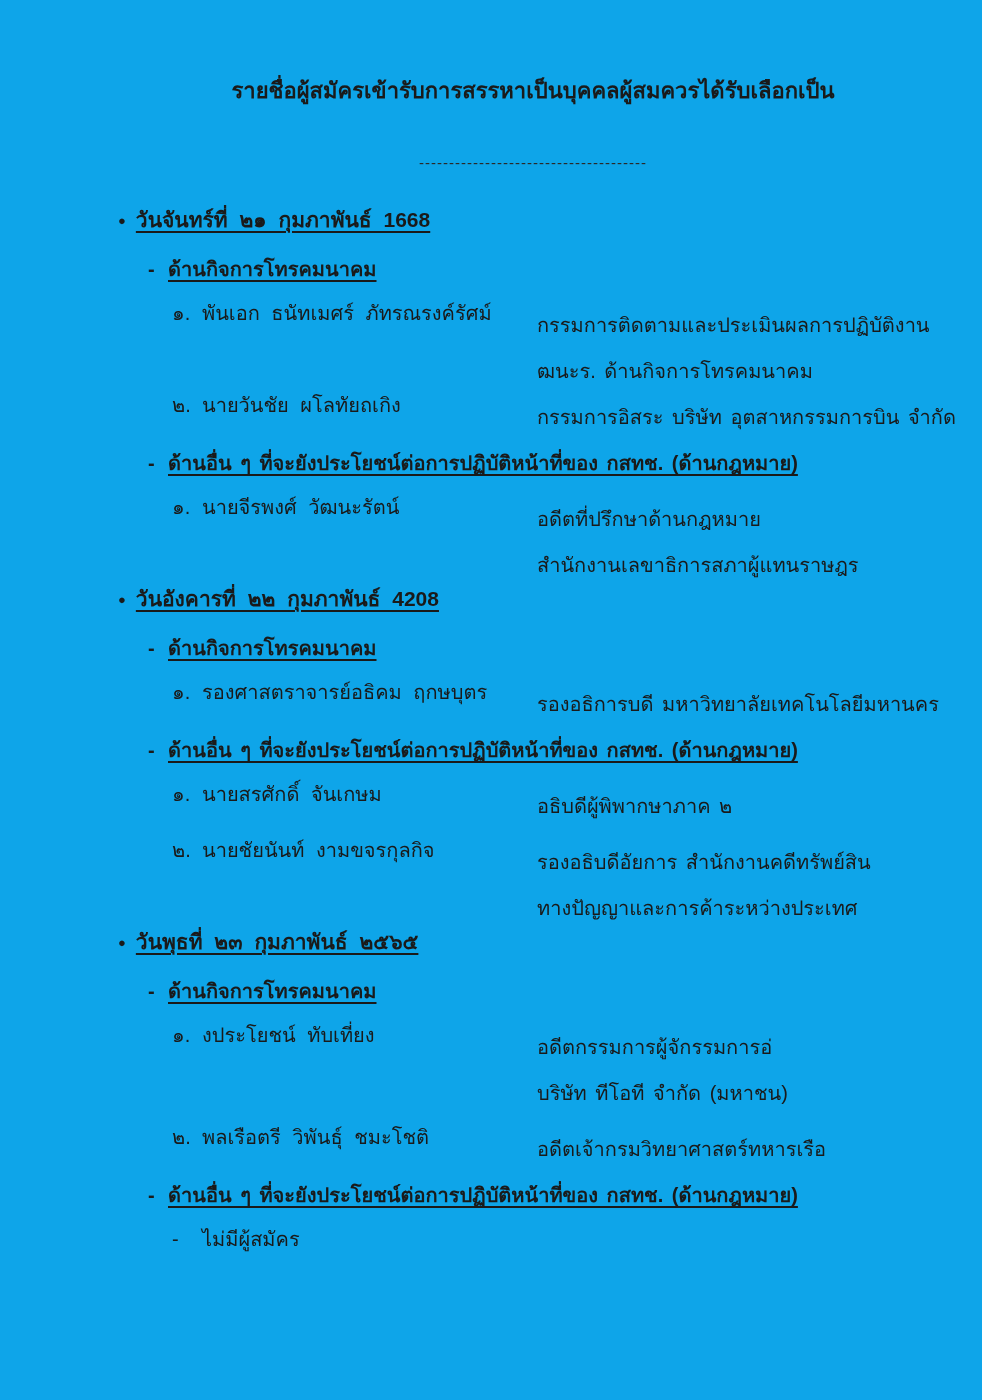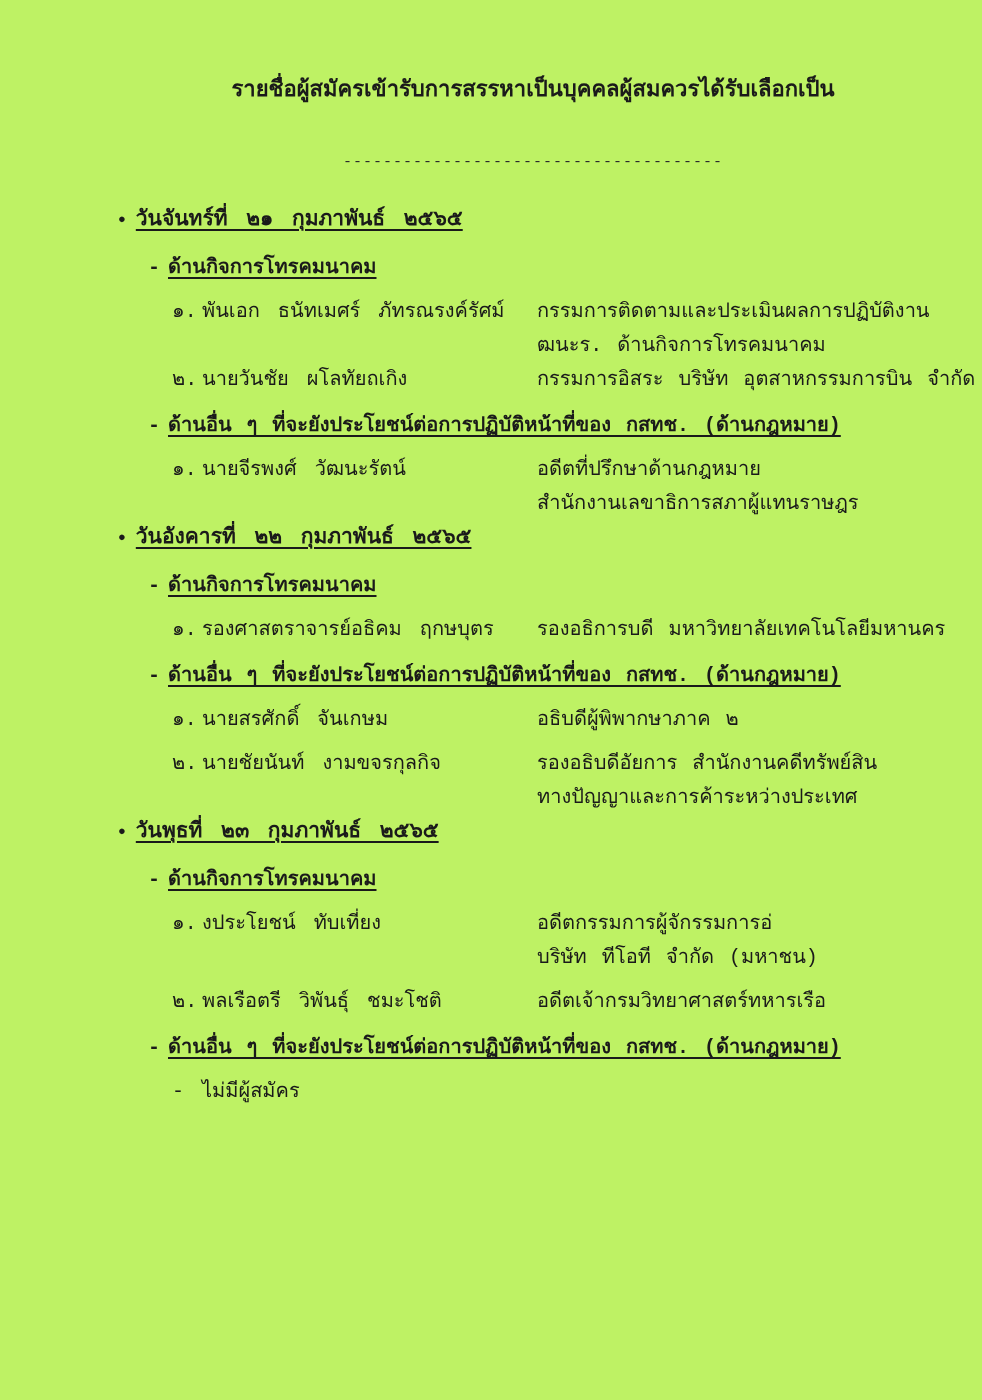--- a/index.html
+++ b/index.html
@@ -2,23 +2,23 @@
 <html><head>
 <meta charset="utf-8">
 <style>
   * { margin: 0; padding: 0; box-sizing: border-box; }
   html, body { background: #e8e8e8; }
   .page {
     position: relative;
     width: 982px;
     height: 1400px;
     margin: 0 auto;
-    background: #bef264;
+    background: #0ea5e9;
     color: #1a1a1a;
-    font-family: Liberation Mono, monospace;
+    font-family: Liberation Sans, sans-serif;
     font-size: 20px;
     overflow: hidden;
   }
   .doc { padding: 72px 0 0 84px; }
 
   .title-line {
     text-align: center;
     font-weight: bold;
     font-size: 22px;
     line-height: 37px;
@@ -85,38 +85,38 @@
     display: flex;
     padding-left: 88px;
     align-items: flex-start;
   }
   .entry + .entry { margin-top: 0; }
   .entries.spaced .entry + .entry { margin-top: 10px; }
 
   .num { flex: none; width: 30px; }
   .name { flex: none; width: 335px; word-spacing: 6px; }
   .pos { flex: 1; word-spacing: 3px; }
-  .pos-line { display: block; }
+  .pos-line { display: block; margin-top: 12px; }
 </style>
 </head>
 <body>
 
 <div class="page">
   <div class="doc">
 
     <div class="title-line">รายชื่อผู้สมัครเข้ารับการสรรหาเป็นบุคคลผู้สมควรได้รับเลือกเป็น</div>
 
     <div class="separator">--------------------------------------</div>
 
     <div class="days">
 
       <div class="day">
         <div class="day-date line">
           <span class="bullet">●</span>
-          <span class="day-text">วันจันทร์ที่ ๒๑ กุมภาพันธ์ ๒๕๖๕</span>
+          <span class="day-text">วันจันทร์ที่ ๒๑ กุมภาพันธ์ 1668</span>
         </div>
 
         <div class="group">
           <div class="group-heading line">
             <span class="group-dash">-</span>
             <span class="group-text">ด้านกิจการโทรคมนาคม</span>
           </div>
           <div class="entries">
             <div class="entry line">
               <span class="num">๑.</span>
@@ -150,21 +150,21 @@
                 <span class="pos-line">สำนักงานเลขาธิการสภาผู้แทนราษฎร</span>
               </span>
             </div>
           </div>
         </div>
       </div>
 
       <div class="day">
         <div class="day-date line">
           <span class="bullet">●</span>
-          <span class="day-text">วันอังคารที่ ๒๒ กุมภาพันธ์ ๒๕๖๕</span>
+          <span class="day-text">วันอังคารที่ ๒๒ กุมภาพันธ์ 4208</span>
         </div>
 
         <div class="group">
           <div class="group-heading line">
             <span class="group-dash">-</span>
             <span class="group-text">ด้านกิจการโทรคมนาคม</span>
           </div>
           <div class="entries">
             <div class="entry line">
               <span class="num">๑.</span>

